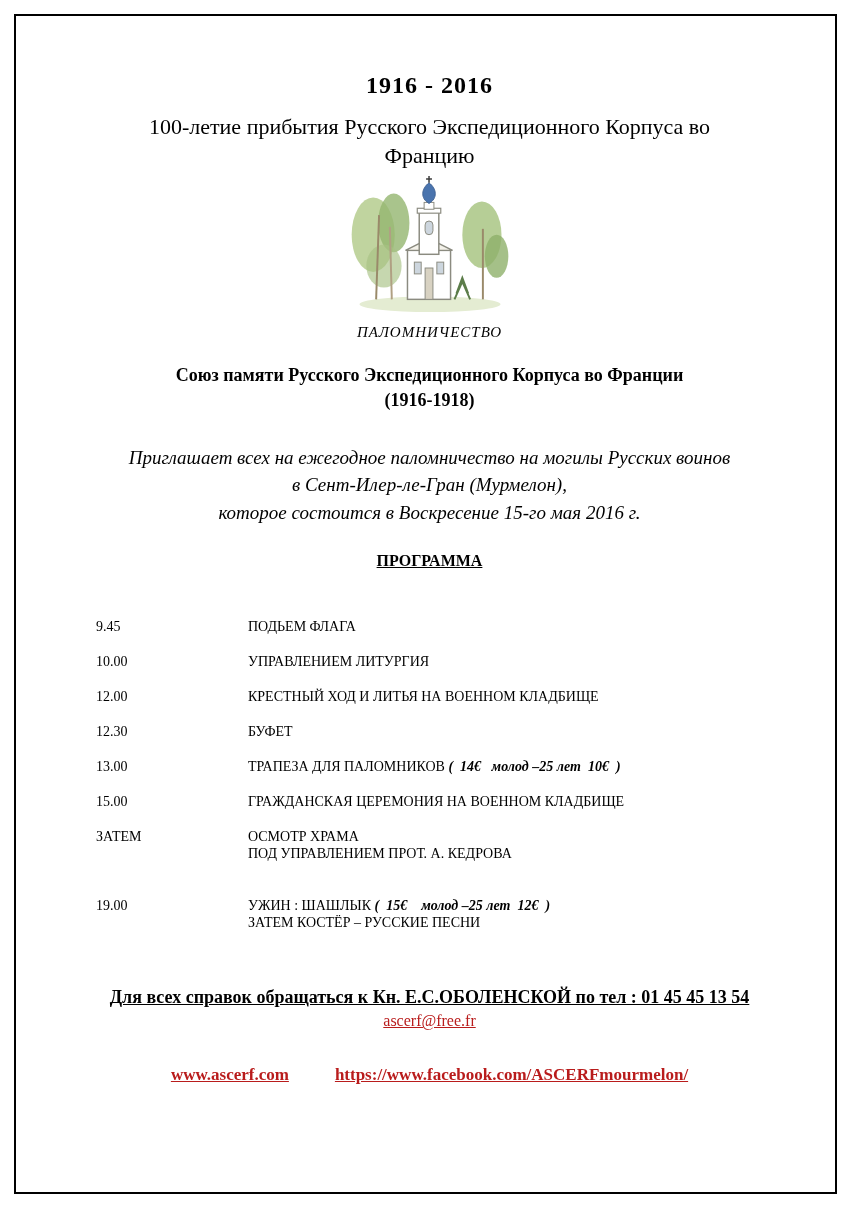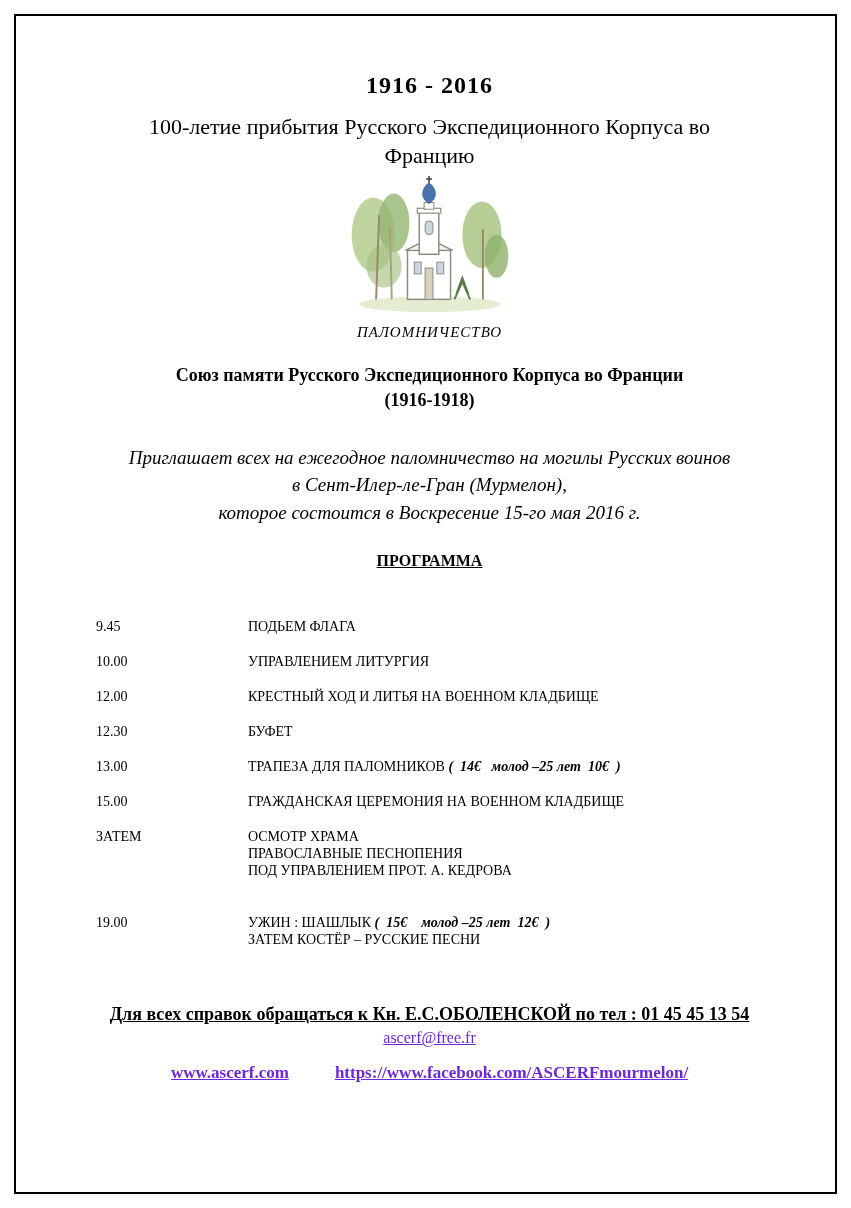--- a/index.html
+++ b/index.html
@@ -85,29 +85,29 @@
     font-style:italic;
     font-weight:bold;
     white-space:pre;
   }
   .footer { margin-top:56px; text-align:center; }
   .contact {
     font-size:18px;
     font-weight:bold;
     text-decoration:underline;
   }
-  a.link { color:#6d28d9; }
+  a.link { color:#b91c1c; }
   .email {
     display:inline-block;
     margin-top:4px;
     font-size:16px;
     text-decoration:underline;
   }
   .links-row {
-    margin-top:16px;
+    margin-top:35px;
     display:flex;
     justify-content:center;
     gap:46px;
   }
   .links-row a {
     font-size:17px;
     font-weight:bold;
     text-decoration:underline;
   }
 </style>
@@ -195,21 +195,20 @@
       <span class="time">15.00</span>
       <span class="desc">
         <span class="line">ГРАЖДАНСКАЯ ЦЕРЕМОНИЯ НА ВОЕННОМ КЛАДБИЩЕ</span>
       </span>
     </div>
 
     <div class="row gap-after">
       <span class="time">ЗАТЕМ</span>
       <span class="desc">
         <span class="line">ОСМОТР ХРАМА</span>
-        <span class="line">ПРАВОСЛАВНЫЕ ПЕСНОПЕНИЯ</span>
         <span class="line">ПОД УПРАВЛЕНИЕМ ПРОТ. А. КЕДРОВА</span>
       </span>
     </div>
 
     <div class="row">
       <span class="time">19.00</span>
       <span class="desc">
         <span class="line">
           <span>УЖИН  : ШАШЛЫК</span>
           <span class="price">(  15€    молод –25 лет  12€  )</span>

